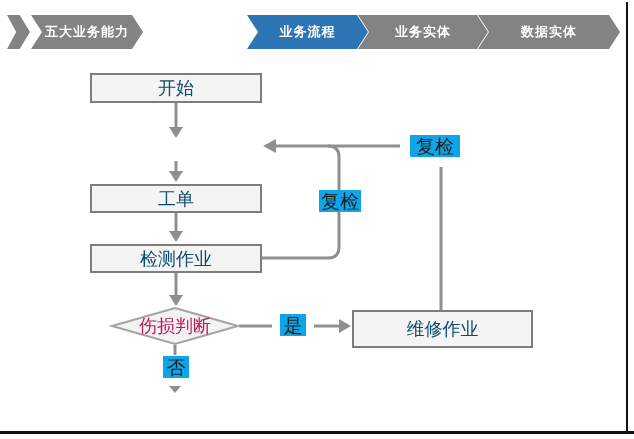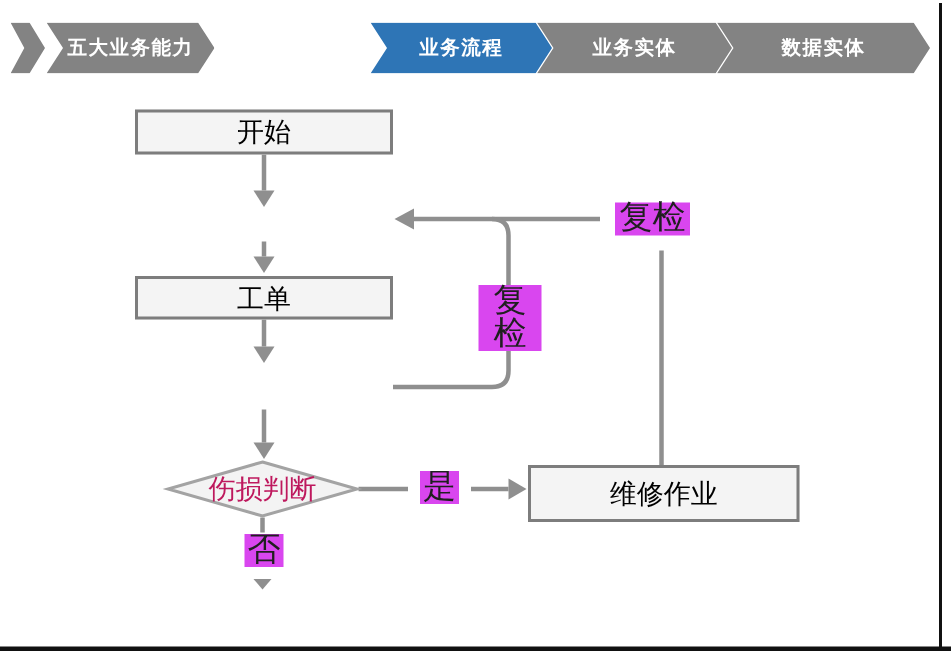--- a/index.html
+++ b/index.html
@@ -40,38 +40,38 @@
   .c3 { left: 247px; width: 121px; }
   .c4 { left: 358px; width: 130px; }
   .c5 { left: 478px; width: 142px; }
 
   
   .fc-svg { position: absolute; left: 0; top: 0; width: 634px; height: 439px; }
 
   .node {
     position: absolute; background: #f4f4f4; border: 2px solid #7d7d7d;
     display: flex; align-items: center; justify-content: center;
-    font-size: 18px; color: #000000; z-index: 2;
+    font-size: 18px; color: #0c4a6e; z-index: 2;
   }
   .n-start      { left: 90px; top: 73px;  width: 172px; height: 30px; }
   .n-plan       { left: 90px; top: 132px; width: 172px; height: 29px; }
   .n-order      { left: 90px; top: 184px; width: 172px; height: 29px; }
   .n-inspect    { left: 90px; top: 244px; width: 172px; height: 29px; }
   .n-repair     { left: 352px; top: 310px; width: 181px; height: 38px; }
   .n-end        { left: 88px; top: 395px; width: 172px; height: 28px; }
 
   .diamond-label {
     position: absolute; left: 112px; top: 308px; width: 126px; height: 36px;
     display: flex; align-items: center; justify-content: center;
     font-size: 18px; color: #be185d; z-index: 2; background: transparent; border: none;
   }
 
   .edge-label {
-    position: absolute; z-index: 3; background: #d946ef;
-    font-size: 22px; color: #1f1f1f; line-height: 22px; text-align: center;
+    position: absolute; z-index: 3; background: #0ea5e9;
+    font-size: 19px; color: #1f1f1f; line-height: 22px; text-align: center;
     padding: 0 2px;
   }
   .l-recheck-inner { left: 319px; top: 190px; width: 42px; }
   .l-recheck-outer { left: 410px; top: 135px; width: 50px; }
   .l-yes           { left: 280px; top: 314px; width: 26px; }
   .l-no            { left: 163px; top: 356px; width: 26px; }
 </style>
 </head>
 <body>
 
@@ -122,20 +122,23 @@
 
     <polygon points="175,308 238,326 175,344 112,326" fill="#f3f3f3" stroke="#a3a3a3" stroke-width="2"></polygon>
   </svg>
 
   <div class="node n-start">
     <span>开始</span>
   </div>
   <div class="node n-order">
     <span>工单</span>
   </div>
+  <div class="node n-inspect">
+    <span>检测作业</span>
+  </div>
   <div class="diamond-label">
     <span>伤损判断</span>
   </div>
   <div class="node n-repair">
     <span>维修作业</span>
   </div>
 
   <div class="edge-label l-recheck-inner">复检</div>
   <div class="edge-label l-recheck-outer">复检</div>
   <div class="edge-label l-yes">是</div>

